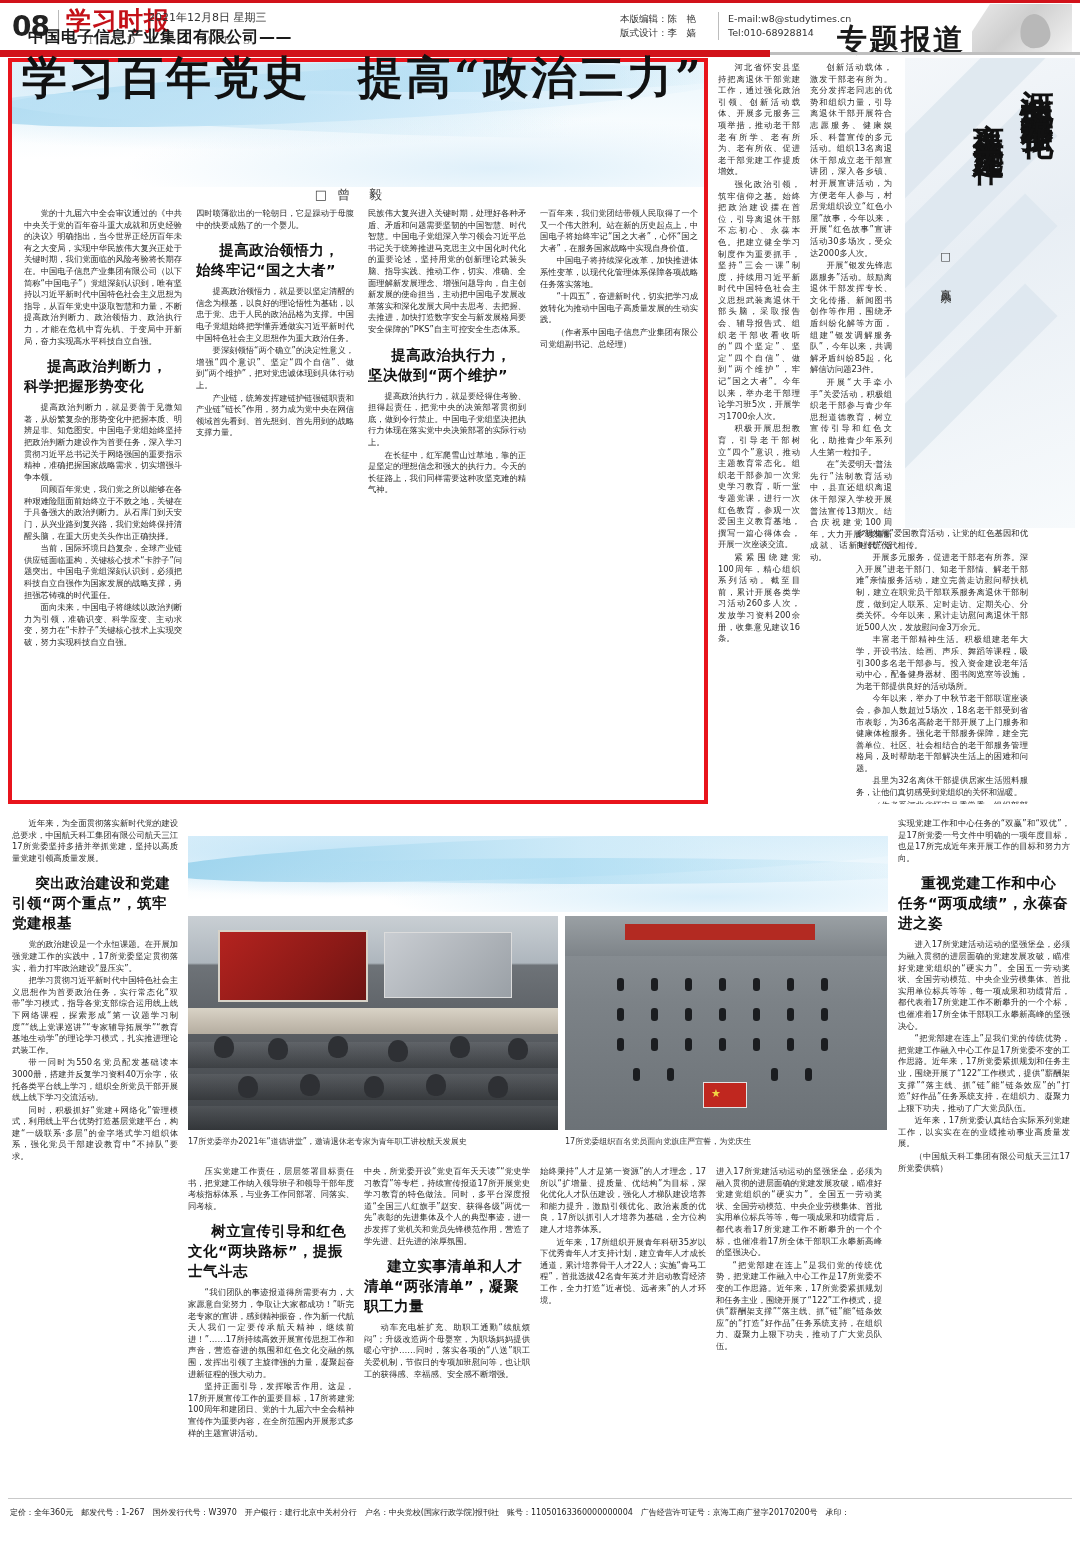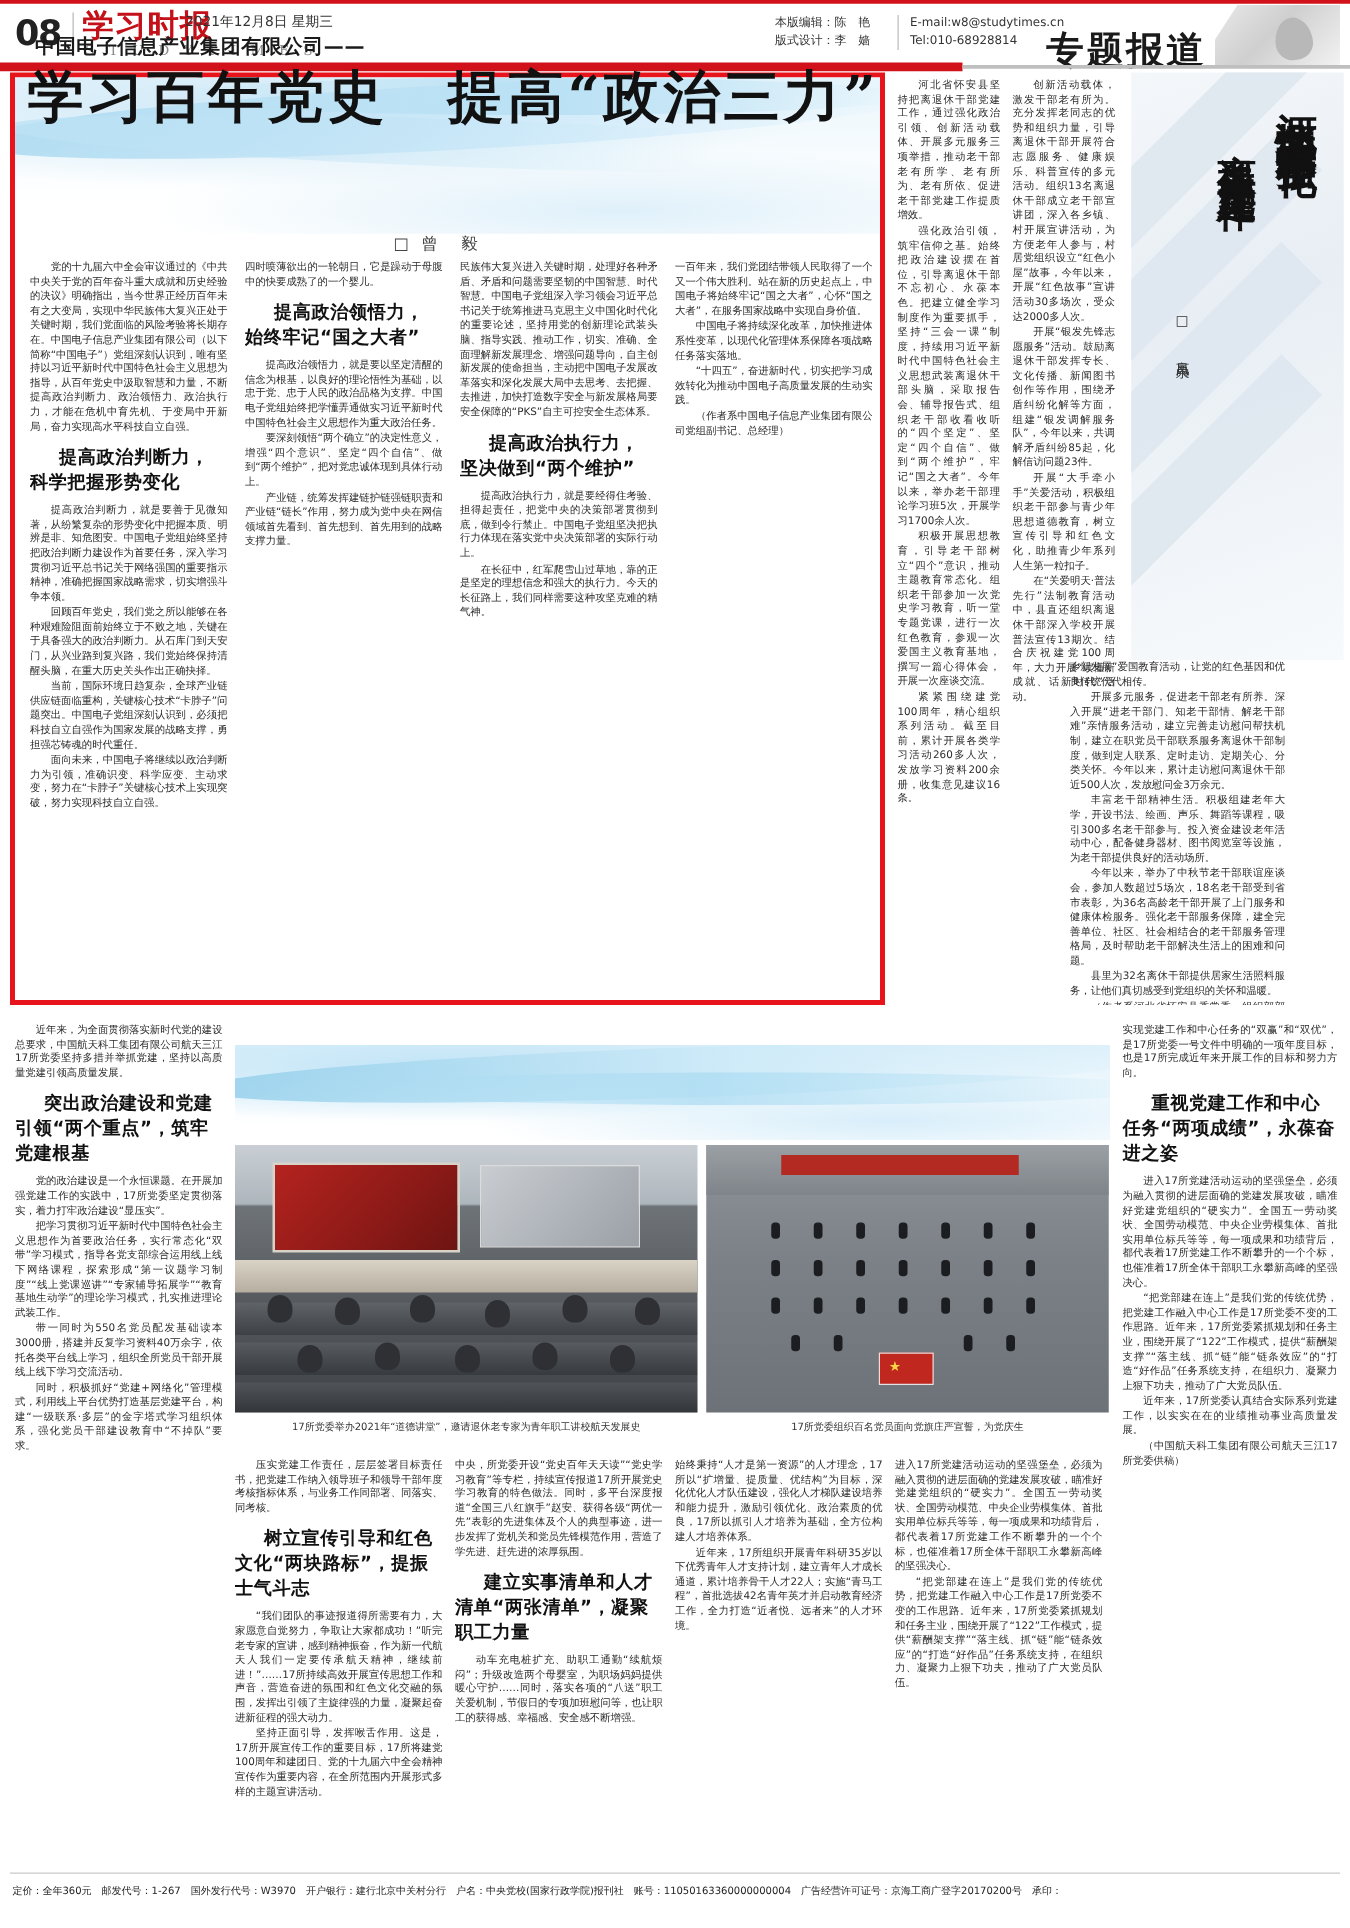--- a/index.html
+++ b/index.html
@@ -178,21 +178,21 @@
   .bottom-title {
     position:absolute; left:8px; top:24px; font-size:34px; font-weight:700;
     color:#111; letter-spacing:1px; white-space:nowrap;
     font-family:"DejaVu Serif","Liberation Serif",serif;
   }
 
   
   .photo { position:absolute; overflow:hidden; background:#8a8f93; }
   .photo-caption {
     position:absolute; font-size:8px; color:#333; line-height:11px;
-    text-align:center; white-space:nowrap;
+    white-space:nowrap;
   }
   
   #photo1 {
     left:188px; top:916px; width:370px; height:214px;
     background:linear-gradient(180deg,#c9cfd4 0%,#aeb6bd 22%,#6e7378 23%,#55595e 60%,#3f4347 100%);
   }
   .p1-screen {
     position:absolute; left:30px; top:14px; width:150px; height:72px;
     background:linear-gradient(135deg,#b4231f 0%,#8c1a17 60%,#6d1412 100%);
     border:2px solid #d8d3c8;

